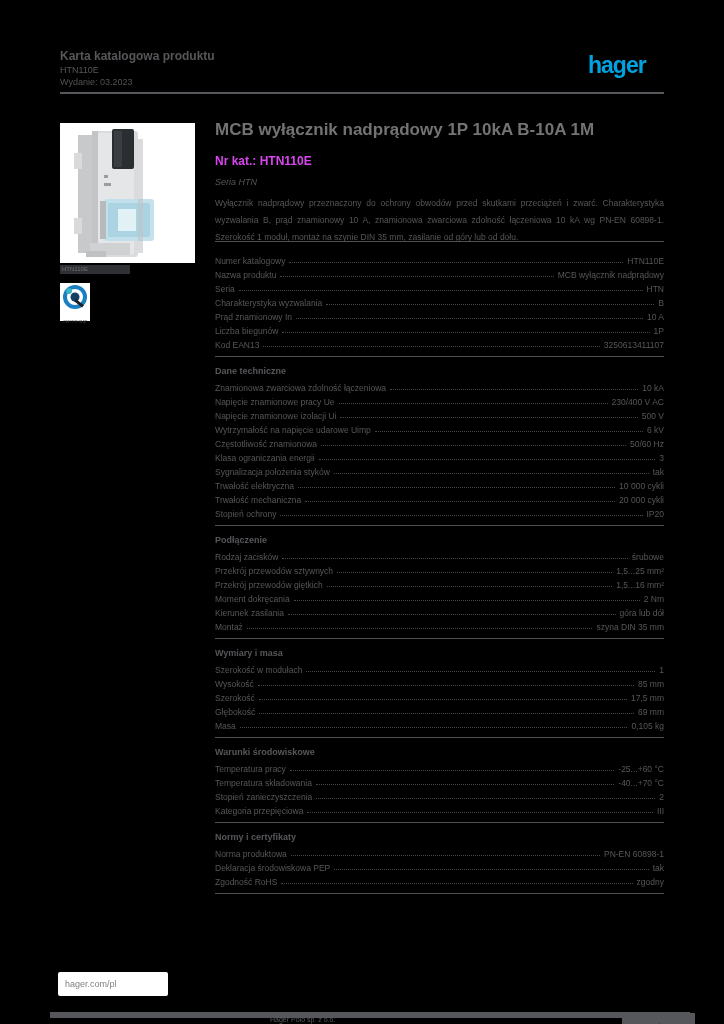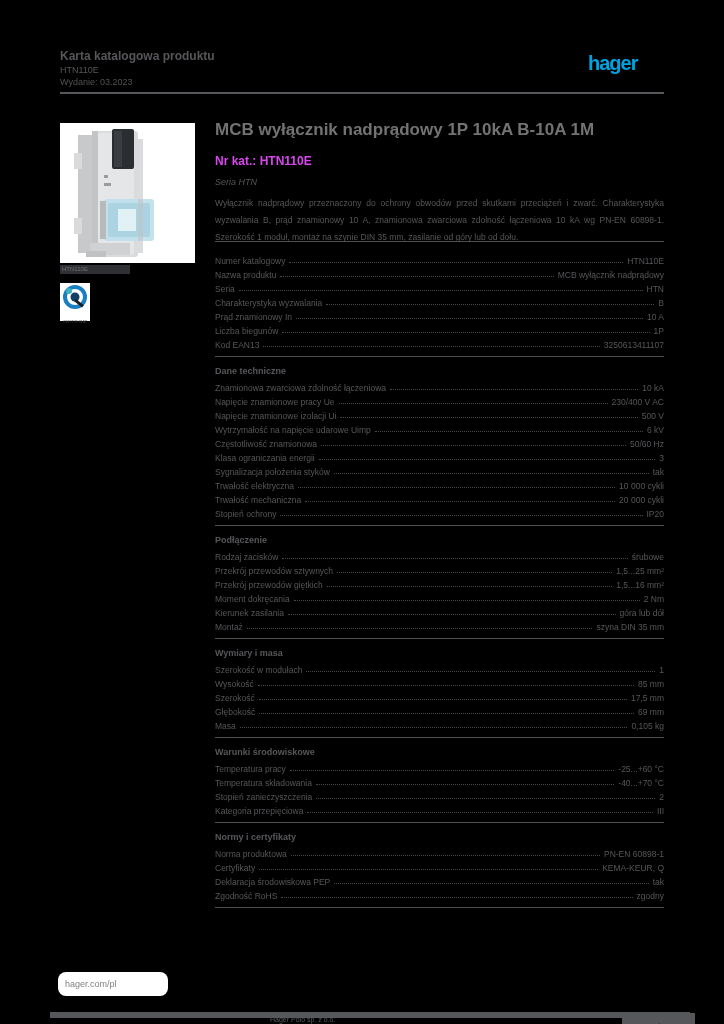--- a/index.html
+++ b/index.html
@@ -5,21 +5,21 @@
   html,body{margin:0;padding:0;background:#000;}
   .page{position:relative;width:724px;height:1024px;background:#000;overflow:hidden;
         font-family:"Liberation Sans", sans-serif;color:#56575a;margin-top:28px;}
   .abs{position:absolute;}
 
   
   .hdr-line1{left:60px;top:21px;font-size:12px;font-weight:bold;color:#56575a;}
   .hdr-line2{left:60px;top:37px;font-size:9px;color:#56575a;}
   .hdr-line3{left:60px;top:49px;font-size:9px;color:#505254;}
   .hdr-rule{left:60px;top:64px;width:604px;height:2px;background:#55575a;}
-  .logo{left:588px;top:24px;font-size:20px;font-weight:800;letter-spacing:-1px;color:#00a3e0;}
+  .logo{left:588px;top:24px;font-size:23px;font-weight:800;letter-spacing:-1px;color:#00a3e0;}
 
   
   .photo{left:60px;top:95px;width:135px;height:140px;background:#ffffff;}
   .photo svg{display:block;}
   .photo-caption{left:60px;top:237px;width:66px;height:9px;background:#2e3033;color:#6d6f72;
                  font-size:6px;line-height:9px;padding:0 2px;white-space:nowrap;overflow:hidden;}
   .qmark{left:60px;top:255px;width:30px;height:38px;background:#ffffff;text-align:center;}
   .qmark .qcap{font-size:4px;color:#3a3c3e;line-height:5px;display:block;}
 
   
@@ -32,21 +32,21 @@
   .spec{left:215px;top:224px;width:449px;}
   .spec-row{display:flex;align-items:flex-end;height:14px;font-size:8.5px;color:#56575a;}
   .spec-row .lbl{white-space:nowrap;}
   .spec-row .leader{flex:1;border-bottom:1px dotted #45474a;margin:0 4px 3px 4px;height:1px;}
   .spec-row .val{white-space:nowrap;text-align:right;}
   .sec-header{font-size:9px;font-weight:bold;color:#56575a;padding:7px 0 3px 0;}
   .sec-rule{border-top:1px solid #4e5052;margin:6px 0 2px 0;height:0;}
 
   
   .footer-strip{left:50px;top:984px;width:640px;height:6px;background:#55575a;}
-  .footer-link-box{left:58px;top:944px;width:110px;height:24px;background:#ffffff;border-radius:8px;
+  .footer-link-box{left:58px;top:944px;width:110px;height:24px;background:#ffffff;border-radius:2px;
                    display:flex;align-items:center;padding-left:7px;box-sizing:border-box;}
   .footer-link-box span{font-size:9px;color:#808285;}
   .footer-center{left:270px;top:987px;width:240px;font-size:7px;line-height:10px;color:#595b5d;}
   .footer-right{left:622px;top:985px;width:73px;height:28px;background:#55575a;display:flex;
                 align-items:center;justify-content:center;font-size:9px;color:#2e3032;}
 </style>
 </head>
 <body>
 
 <div class="page">
@@ -276,25 +276,20 @@
         <span class="val">III</span>
       </div>
       <div class="sec-rule"></div>
       <div class="sec-header">Normy i certyfikaty</div>
       <div class="spec-row">
         <span class="lbl">Norma produktowa</span>
         <span class="leader"></span>
         <span class="val">PN-EN 60898-1</span>
       </div>
       <div class="spec-row">
-        <span class="lbl">Certyfikaty</span>
-        <span class="leader"></span>
-        <span class="val">KEMA-KEUR, Q</span>
-      </div>
-      <div class="spec-row">
         <span class="lbl">Deklaracja środowiskowa PEP</span>
         <span class="leader"></span>
         <span class="val">tak</span>
       </div>
       <div class="spec-row">
         <span class="lbl">Zgodność RoHS</span>
         <span class="leader"></span>
         <span class="val">zgodny</span>
       </div>
       <div class="sec-rule"></div>

